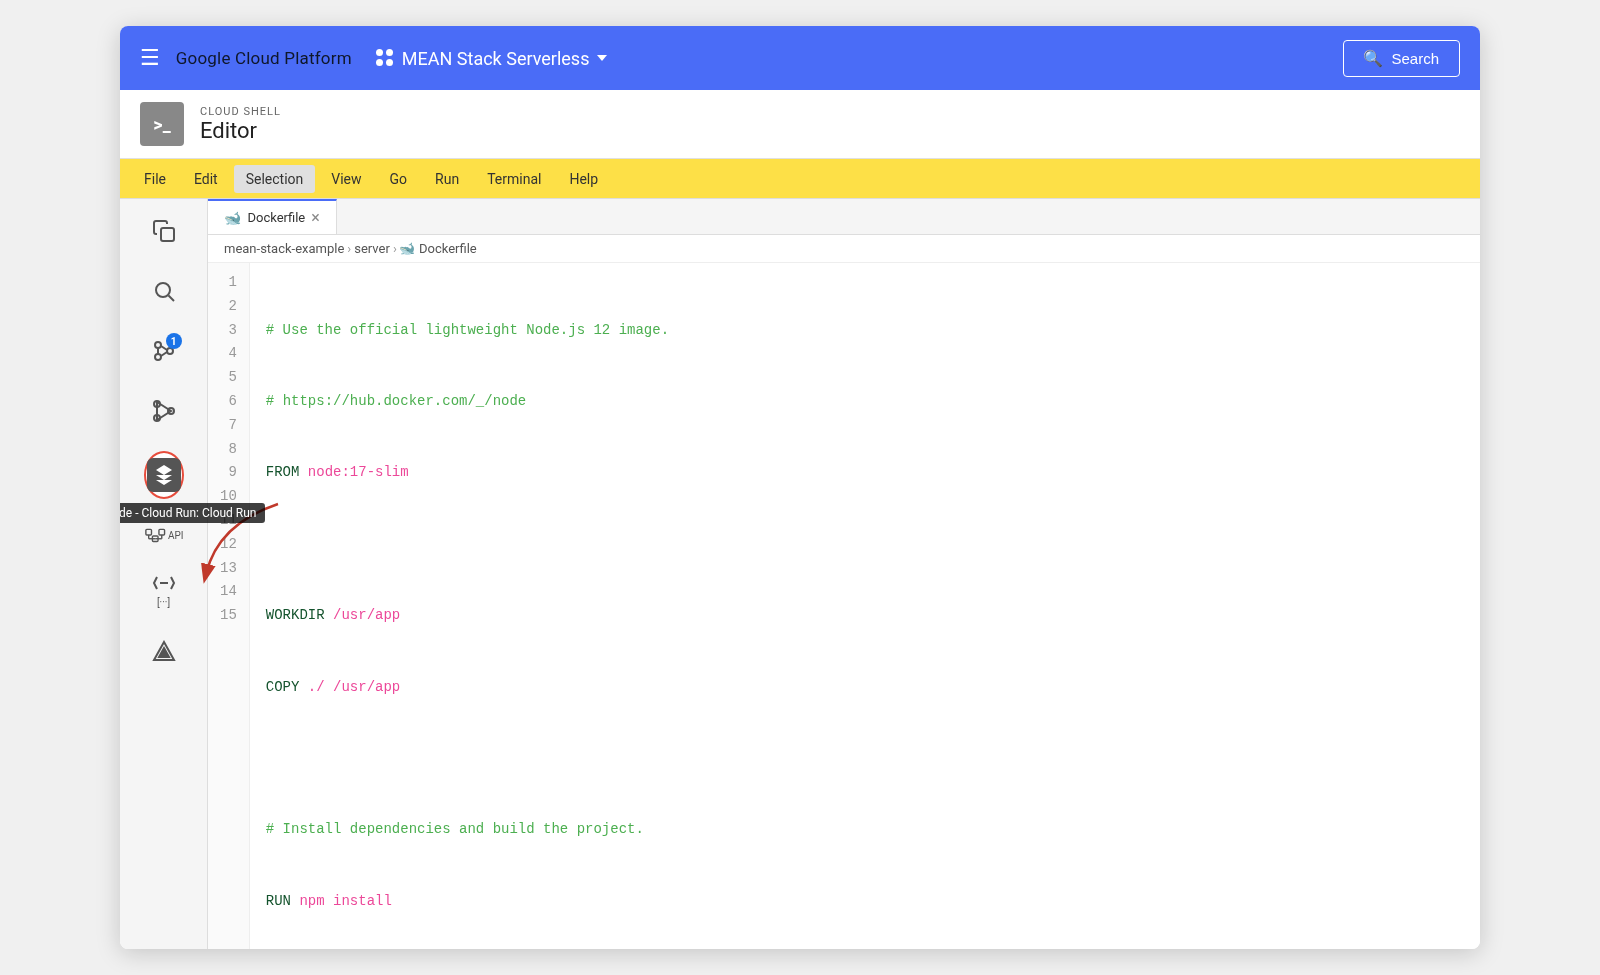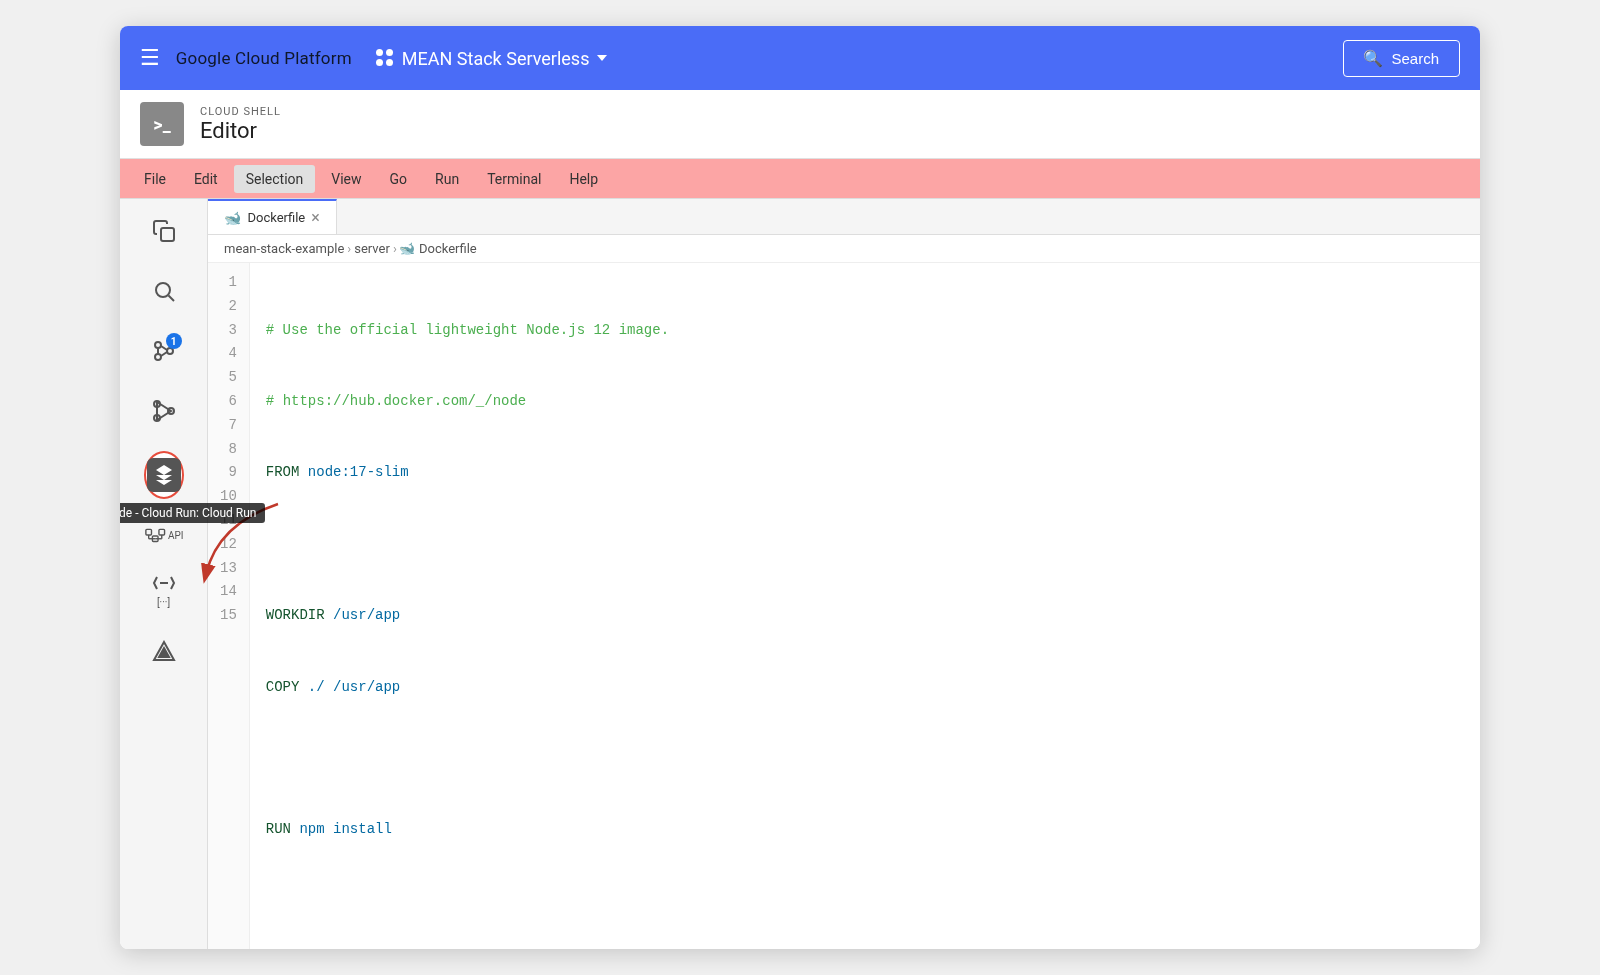--- a/index.html
+++ b/index.html
@@ -114,21 +114,21 @@
       text-transform: uppercase;
       letter-spacing: 1px;
     }
     .sub-header-text .title {
       font-size: 22px;
       font-weight: 400;
       color: #222;
     }
     
     .menu-bar {
-      background: #fca5a5;
+      background: #fde047;
       border-bottom: 1px solid #ddd;
       display: flex;
       align-items: center;
       padding: 0 12px;
       height: 40px;
       gap: 4px;
     }
     .menu-item {
       padding: 6px 12px;
       font-size: 14px;
@@ -298,21 +298,21 @@
       white-space: pre;
     }
     .code-line {
       height: 1.7em;
       display: flex;
       align-items: center;
     }
     .c-comment { color: #4caf50; }
     .c-link { color: #4caf50; }
     .c-keyword { color: #14532d; font-weight: 400; }
-    .c-value { color: #0369a1; }
+    .c-value { color: #ec4899; }
   </style>
 </head>
 <body>
 
 <div class="window">
 
   <div class="top-bar">
     <span class="hamburger-icon">☰</span>
     <span class="app-title">Google Cloud Platform</span>
     <div class="project-selector">
@@ -478,20 +478,21 @@
             <div>15</div>
         </div>
         <div class="code-content">
           <div class="code-line"><span class="c-comment"># Use the official lightweight Node.js 12 image.</span></div>
           <div class="code-line"><span class="c-comment"># </span><span class="c-link">https://hub.docker.com/_/node</span></div>
           <div class="code-line"><span class="c-keyword">FROM</span><span class="c-value"> node:17-slim</span></div>
           <div class="code-line">&nbsp;</div>
           <div class="code-line"><span class="c-keyword">WORKDIR</span><span class="c-value"> /usr/app</span></div>
           <div class="code-line"><span class="c-keyword">COPY</span><span class="c-value"> ./ /usr/app</span></div>
           <div class="code-line">&nbsp;</div>
+          <div class="code-line"><span class="c-comment"># Install dependencies and build the project.</span></div>
           <div class="code-line"><span class="c-keyword">RUN</span><span class="c-value"> npm install</span></div>
           
           
           
           
           
           
         </div>
       </div>
     </div>

